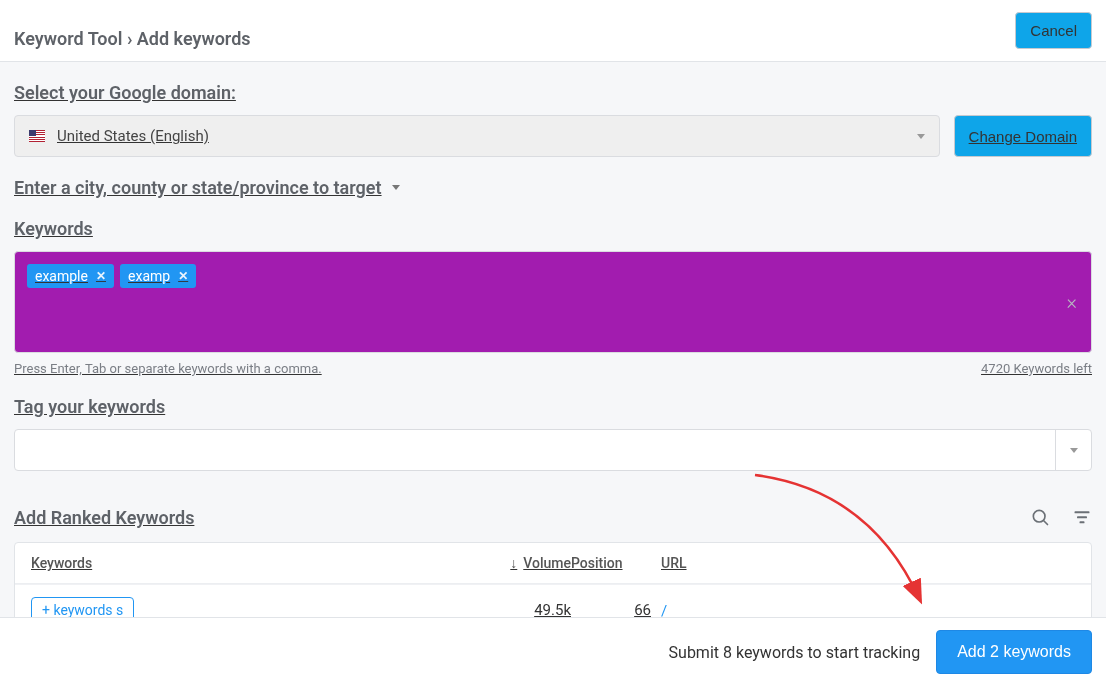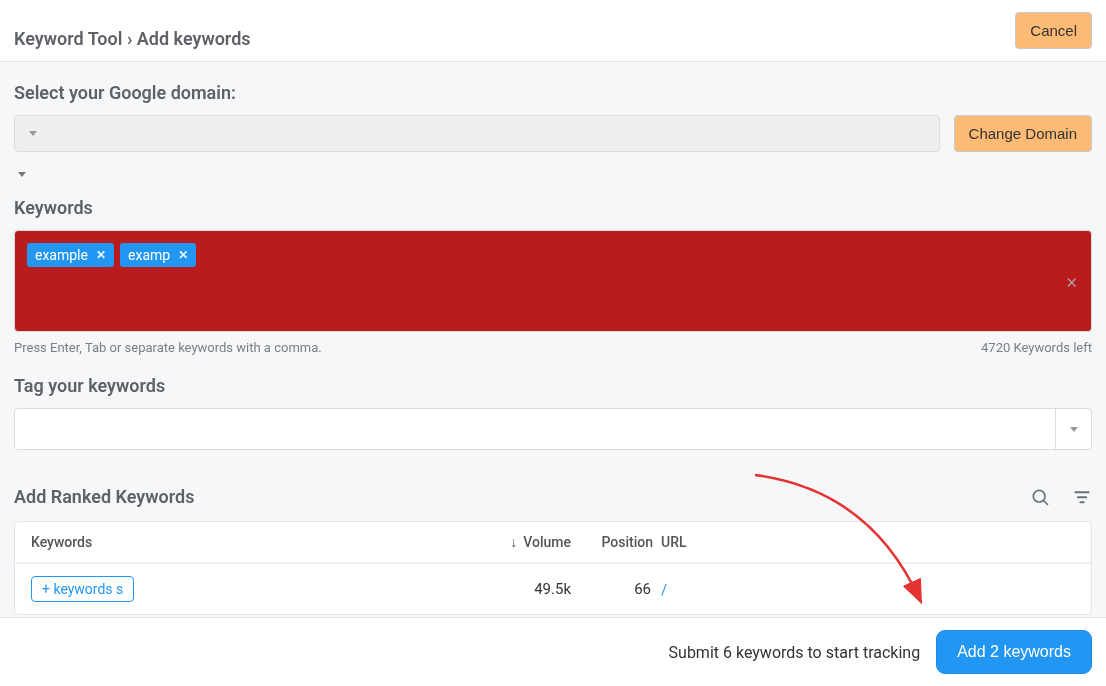--- a/index.html
+++ b/index.html
@@ -20,30 +20,30 @@
       justify-content: space-between;
       align-items: center;
     }
     .breadcrumb {
       font-size: 18px;
       color: #5e6268;
       font-weight: 600;
       margin-top: 16px;
     }
     .btn {
-      background: #fdba74;
+      background: #0ea5e9;
       border: 1px solid #c6c9cf;
       border-radius: 4px;
       padding: 9px 14px;
       font-size: 15px;
       cursor: pointer;
       font-weight: 500;
       color: #333;
     }
-    .content { padding: 20px 14px 0 14px; }
+    .content { padding: 20px 14px 0 14px; text-decoration: underline; }
 
     .label-lg {
       font-size: 18px;
       font-weight: 600;
       color: #5e6268;
       margin-bottom: 12px;
       display: flex;
       align-items: center;
       gap: 6px;
     }
@@ -80,21 +80,21 @@
       width: 0; height: 0;
       border-left: 4px solid transparent;
       border-right: 4px solid transparent;
       border-top: 5px solid #777;
       margin-left: 4px;
     }
 
     .section-sp { margin-top: 20px; }
 
     .keywords-box {
-      background: #b91c1c;
+      background: #a21caf;
       border: 1px solid #dadce0;
       border-radius: 4px;
       padding: 12px;
       min-height: 102px;
       position: relative;
     }
     .tags-row { display: flex; flex-wrap: wrap; gap: 6px; }
     .tag {
       background: #2196f3;
       color: #fff;
@@ -130,21 +130,21 @@
       display: flex;
       align-items: stretch;
     }
     .tag-select .body { flex:1; }
     .tag-select .caret {
       width: 36px; border-left: 1px solid #dadce0;
       display:flex; align-items:center; justify-content:center;
     }
 
     .ranked-header {
-      display: flex; justify-content: space-between; align-items: flex-end;
+      display: flex; justify-content: space-between; align-items: flex-start;
       margin-top: 36px; margin-bottom: 14px;
     }
     .icon-btns { display:flex; gap: 22px; align-items:center; }
     .loupe svg, .filter svg { display:block; }
 
     .table {
       background: #fff;
       border: 1px solid #e1e4e8;
       border-radius: 4px;
       overflow: hidden;
@@ -154,21 +154,21 @@
       grid-template-columns: 420px 120px 90px 1fr;
       align-items: center;
       padding: 12px 16px;
     }
     .thead {
       font-size: 14px; color: #555; font-weight: 500;
       border-bottom: 1px solid #eceef1;
     }
     .th-volume { display:flex; align-items:center; gap:6px; justify-content:flex-end; }
     .sort-arrow { font-size: 14px; color:#555; }
-    .th-position { text-align: right; padding-right: 8px;}
+    .th-position { padding-right: 8px;}
     .trow { border-top: 1px solid #f0f1f4; }
     .kw-pill {
       display:inline-flex; align-items:center;
       border: 1px solid #2196f3; color:#2196f3;
       border-radius:4px; padding: 4px 10px; font-size: 14px;
       cursor: pointer; gap:4px;
     }
     .td-volume { text-align:right; font-size:15px;}
     .td-position { text-align:right; padding-right: 10px; font-size:15px;}
     .td-url a { color:#2196f3; text-decoration:none; font-size:15px;}
@@ -177,21 +177,21 @@
       position: absolute;
       bottom: 0; left: 0; right: 0;
       background: #fff;
       border-top: 1px solid #e1e4e8;
       padding: 12px 14px;
       display: flex; justify-content: flex-end; align-items: center; gap: 16px;
     }
     .footer-text { font-size: 16px; color: #333; }
     .btn-primary {
       background: #2196f3; color:#fff; border:1px solid #1e88e5;
-      border-radius:9px; padding: 12px 20px; font-size:16px; font-weight:500; cursor:pointer;
+      border-radius:4px; padding: 12px 20px; font-size:16px; font-weight:500; cursor:pointer;
     }
 
     
     .arrow-svg {
       position: absolute; top: 0; left: 0; pointer-events: none;
     }
   </style>
 </head>
 <body>
 
@@ -201,26 +201,31 @@
     <span>›</span>
     <span>Add keywords</span>
   </div>
   <button class="btn">Cancel</button>
 </div>
 
 <div class="content">
   <div class="label-lg">Select your Google domain:</div>
   <div class="domain-row">
     <div class="domain-select">
+      <div class="left">
+        <span class="flag"></span>
+        <span>United States (English)</span>
+      </div>
       <span class="chevron-down"></span>
     </div>
     <button class="btn">Change Domain</button>
   </div>
 
   <div class="label-lg section-sp">
+    <span>Enter a city, county or state/province to target</span>
     <span class="chevron-down-sm"></span>
   </div>
 
   <div class="label-lg section-sp">Keywords</div>
   <div class="keywords-box">
     <div class="tags-row" id="tags-row">
         <span class="tag">
           <span>example</span>
           <span class="tag-x">✕</span>
         </span>
@@ -278,21 +283,21 @@
           <div><span class="kw-pill">+ keywords s</span></div>
           <div class="td-volume">49.5k</div>
           <div class="td-position">66</div>
           <div class="td-url"><a href="#">/</a></div>
         </div>
       </div>
   </div>
 </div>
 
 <div class="footer-bar">
-  <span class="footer-text">Submit 6 keywords to start tracking</span>
+  <span class="footer-text">Submit 8 keywords to start tracking</span>
   <button class="btn-primary">Add 2 keywords</button>
 </div>
 
 <svg class="arrow-svg" width="1106" height="686">
   <defs>
     <marker id="arrowhead" markerWidth="10" markerHeight="8" refX="8" refY="4" orient="auto">
       <polygon points="0 0, 10 4, 0 8" fill="#e53333"></polygon>
     </marker>
   </defs>
   <path d="M 755 475 Q 870 490, 920 600" stroke="#e53333" stroke-width="2.5" fill="none" marker-end="url(#arrowhead)"></path>

